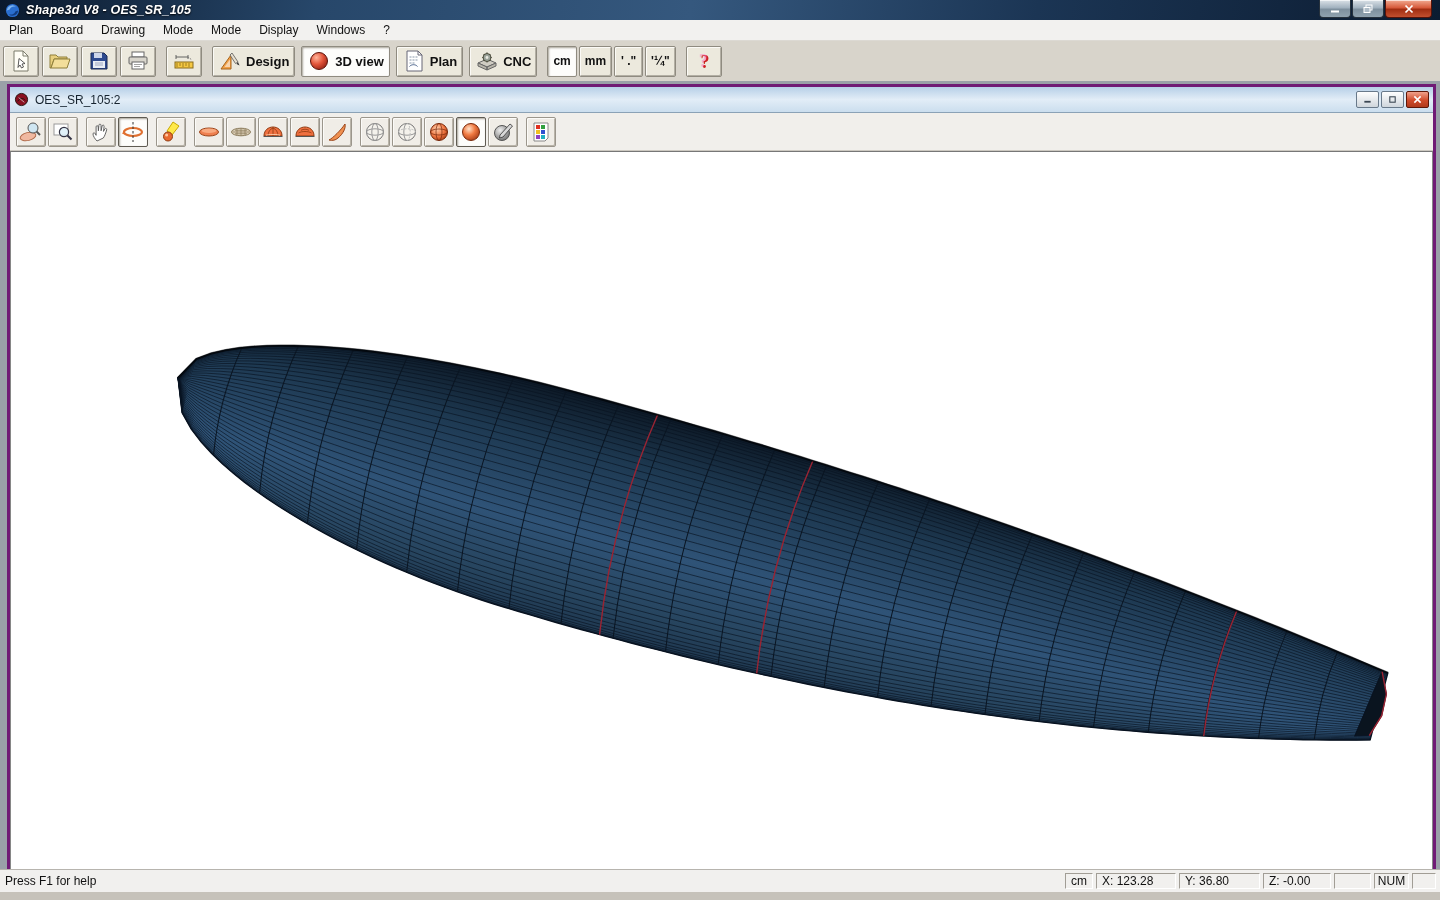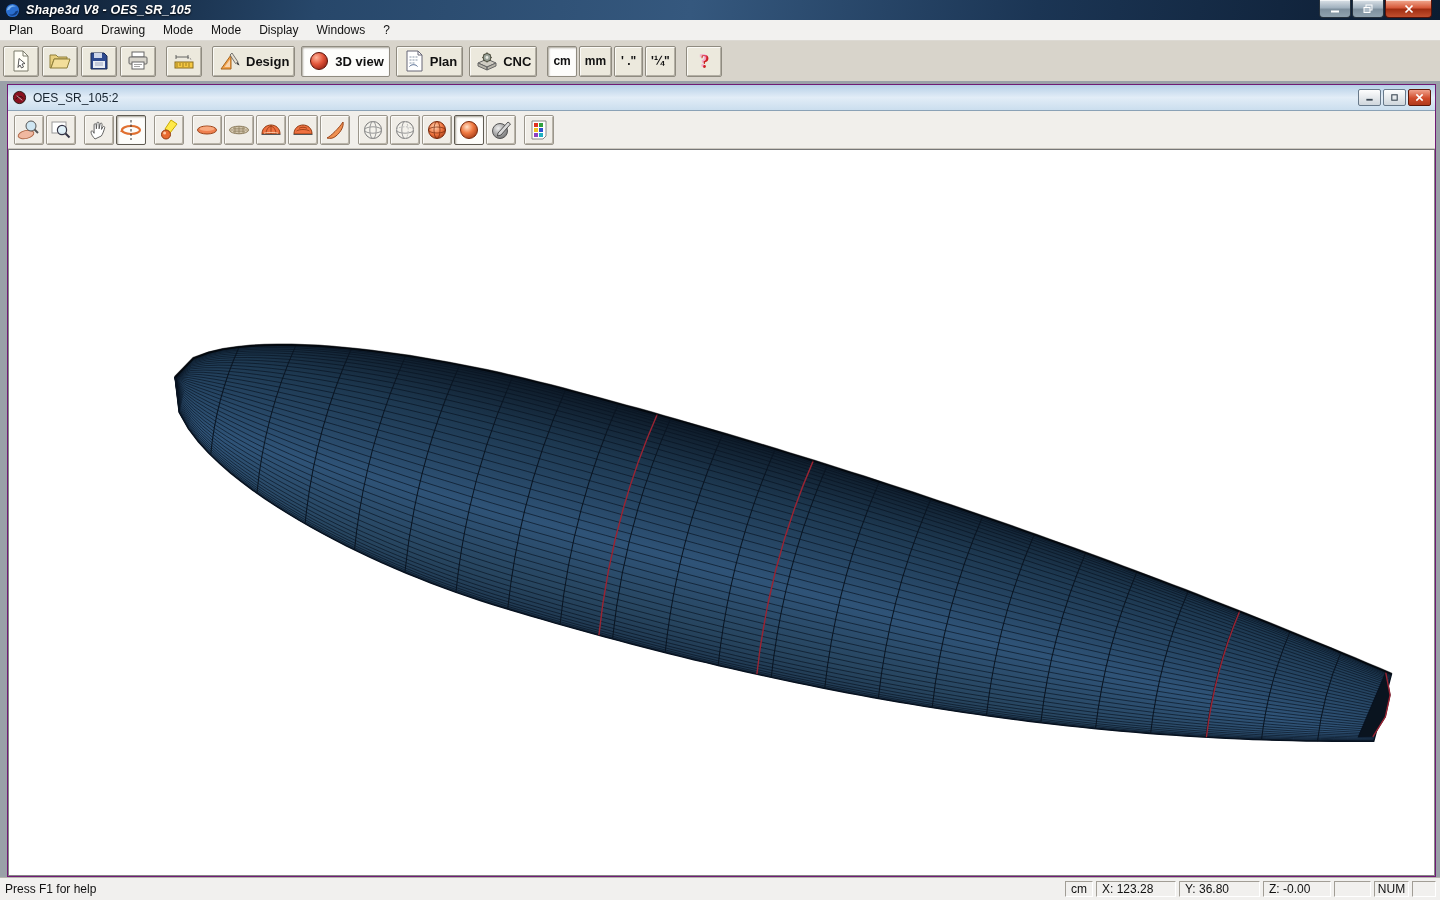--- a/index.html
+++ b/index.html
@@ -35,21 +35,21 @@
   .tb-btn{height:31px;min-width:31px;background:#ece9dd;border:1px solid #8f8b80;border-radius:2px;
     box-shadow:inset 1px 1px 0 #fbfaf6,inset -1px -1px 0 #b3afa4;display:flex;align-items:center;
     justify-content:center;gap:4px;font-size:13px;font-weight:bold;color:#111;padding:0 5px;box-sizing:border-box;}
   .tb-btn.pressed{background:#fdfdfb;box-shadow:inset 1px 1px 2px #a9a49a;}
   .tb-btn .ic svg{width:24px;height:24px;display:block;}
   .tb-btn.unit{min-width:29px;font-size:12px;}
 
   
   .mdi{position:absolute;top:81px;left:0;right:0;bottom:22px;background:#9aa0a8;}
   .child{position:absolute;top:3px;left:7px;right:4px;bottom:1px;background:#f1efeb;
-    border:1px solid #701a75;box-shadow:0 0 0 1px #a9b6c2 inset;display:flex;flex-direction:column;}
+    border:3px solid #701a75;box-shadow:0 0 0 1px #a9b6c2 inset;display:flex;flex-direction:column;}
   .child-titlebar{height:25px;display:flex;align-items:center;padding:0 4px;
     background:linear-gradient(#b6cfe7,#e2edf7 50%,#cbdeee);border-bottom:1px solid #8ba2b6;}
   .child-icon svg{width:15px;height:15px;display:block;}
   .child-title{font-size:12px;color:#16232f;margin-left:6px;}
   .child-controls{margin-left:auto;display:flex;gap:2px;}
   .cbtn{width:21px;height:15px;border:1px solid #68798a;border-radius:2px;display:flex;
     align-items:center;justify-content:center;background:linear-gradient(#fefefe,#cfd6dc);}
   .cbtn.close{background:linear-gradient(#f0a28c,#d04b2b 55%,#b03a1c);border-color:#5e1708;}
   .cbtn svg{width:9px;height:9px;display:block;}
 
@@ -60,21 +60,21 @@
     box-shadow:inset 1px 1px 0 #fcfbf8,inset -1px -1px 0 #b9b4a9;display:flex;align-items:center;
     justify-content:center;box-sizing:border-box;}
   .ct-btn.pressed{background:#fdfdfb;border-color:#5f5b52;box-shadow:inset 1px 1px 2px #a9a49a;}
   .ct-btn svg{width:24px;height:24px;display:block;}
 
   .canvas{flex:1;background:#ffffff;border:1px solid #868686;border-top-color:#777;
     position:relative;overflow:hidden;}
   .canvas svg{position:absolute;inset:0;}
 
   
-  .statusbar{position:absolute;left:0;right:0;bottom:0;height:22px;background:#f1f0ee;
+  .statusbar{position:absolute;left:0;right:0;bottom:8px;height:22px;background:#f1f0ee;
     border-top:1px solid #b7b4ae;display:flex;align-items:center;font-size:12px;color:#111;}
   .sb-help{flex:1;padding-left:5px;}
   .sb-seg{height:16px;display:flex;align-items:center;padding:0 5px;margin-right:3px;
     border:1px solid;border-color:#a19d95 #ffffff #ffffff #a19d95;box-sizing:border-box;}
   .sb-unit{width:28px;}
   .sb-x{width:80px;}
   .sb-y{width:81px;}
   .sb-z{width:68px;}
   .sb-blank{width:37px;}
   .sb-num{width:35px;justify-content:center;}

